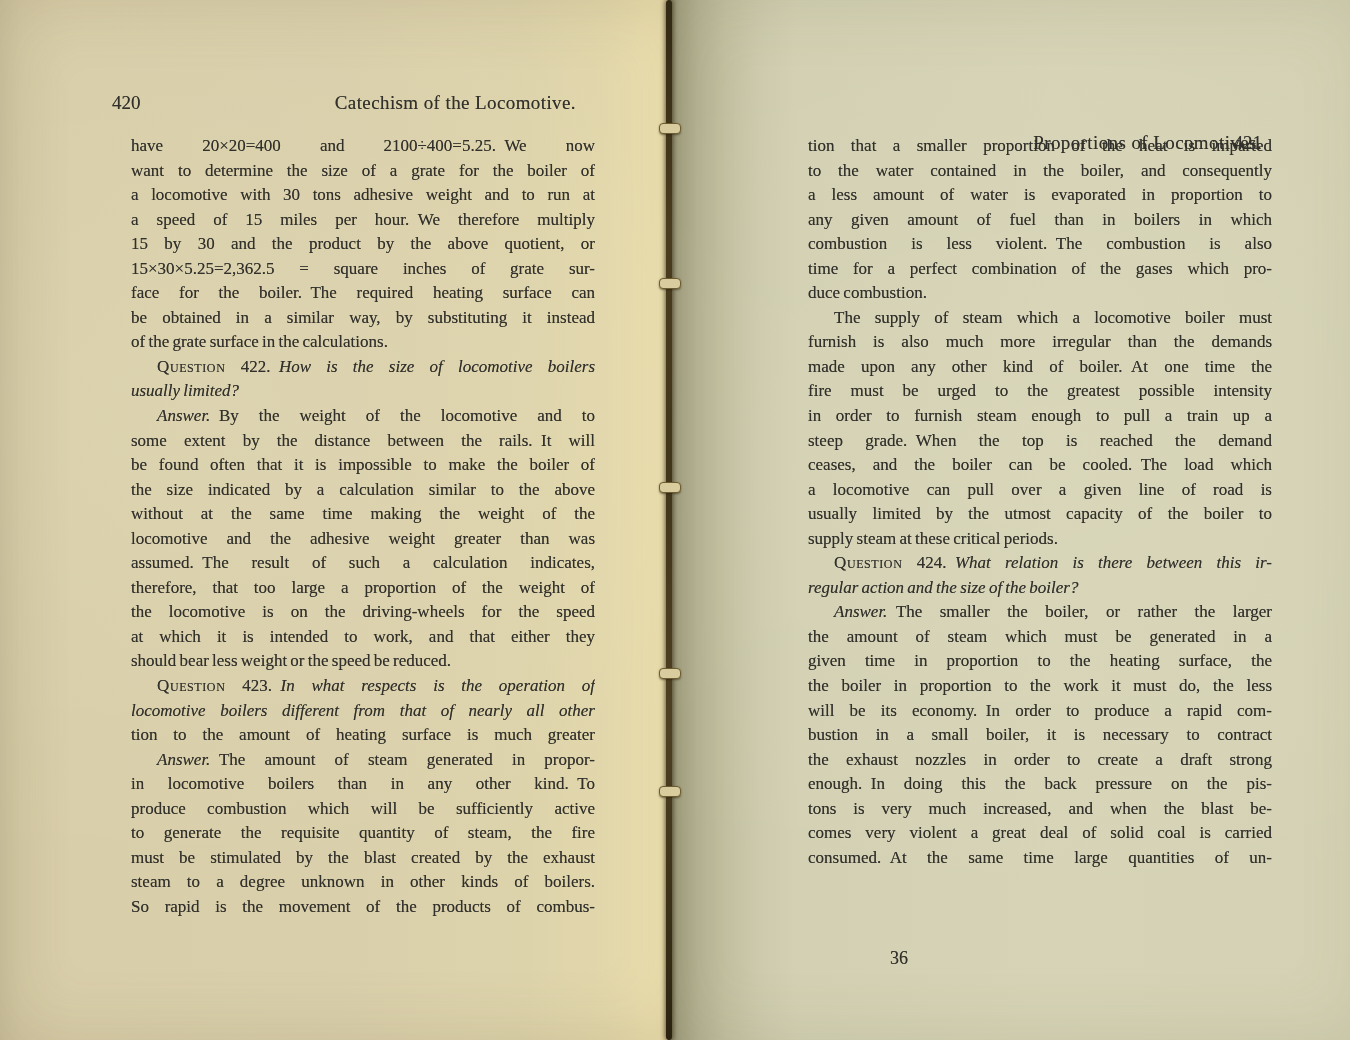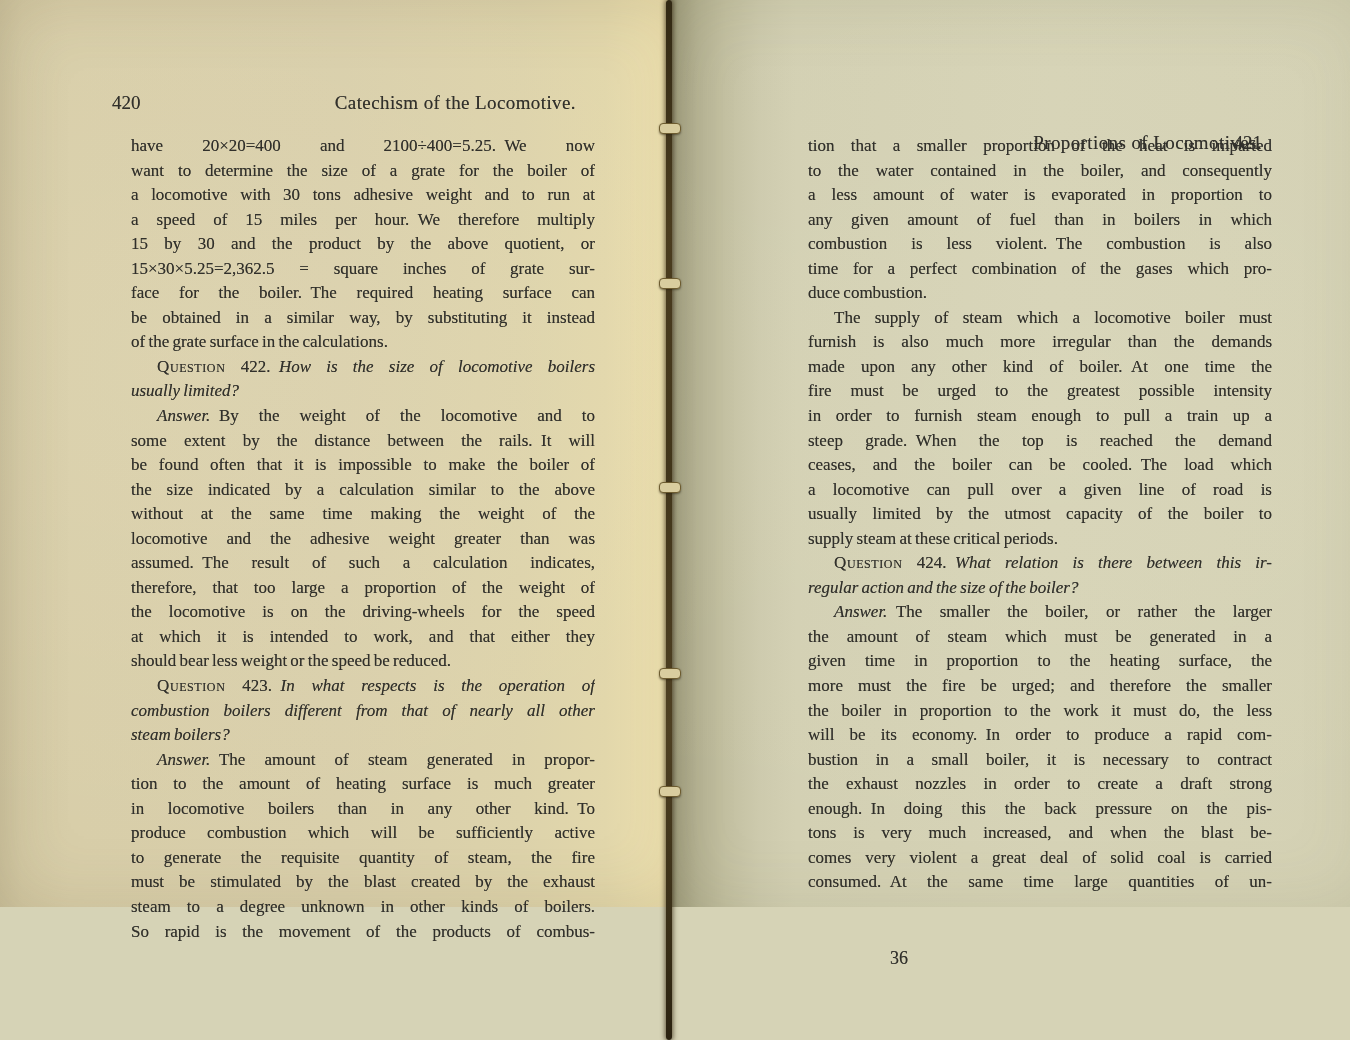--- a/index.html
+++ b/index.html
@@ -2,21 +2,21 @@
 <html><head>
 <meta charset="utf-8">
 <style>
   html,body{margin:0;padding:0;}
   body{
     width:1350px;height:1040px;overflow:hidden;position:relative;
     font-family:"Liberation Serif","DejaVu Serif",serif;
     background:#d6d3b6;
   }
   .spread{position:absolute;inset:0;}
-  .page{position:absolute;top:0;height:907px;padding-left:20px;}
+  .page{position:absolute;top:0;height:1040px;padding-left:20px;}
   .page-left{
     left:0;width:668px;
     background:
       radial-gradient(ellipse 900px 700px at 28% 40%, rgba(255,250,225,0.10), rgba(0,0,0,0) 70%),
       linear-gradient(90deg,#cdc39f 0px,#d4caa5 22px,#d8cea9 70px,#d9cfab 50%,#ddd3ab 76%,#e2d7ab 88%,#ecdfae 96%,#f2e4ae 100%);
     box-shadow:inset 0 0 70px rgba(115,100,62,0.18);
   }
   .page-right{
     left:668px;width:682px;
     background:
@@ -100,24 +100,23 @@
         <div class="line"><span>be found often that it is impossible to make the boiler of</span></div>
         <div class="line"><span>the size indicated by a calculation similar to the above</span></div>
         <div class="line"><span>without at the same time making the weight of the</span></div>
         <div class="line"><span>locomotive and the adhesive weight greater than was</span></div>
         <div class="line"><span>assumed. The result of such a calculation indicates,</span></div>
         <div class="line"><span>therefore, that too large a proportion of the weight of</span></div>
         <div class="line"><span>the locomotive is on the driving-wheels for the speed</span></div>
         <div class="line"><span>at which it is intended to work, and that either they</span></div>
         <div class="line end"><span>should bear less weight or the speed be reduced.</span></div>
         <div class="line indent"><span class="sc">Question</span><span> 423. </span><span class="it">In what respects is the operation of</span></div>
-        <div class="line"><span class="it">combustion boilers different from that of nearly all other</span></div>
-        <div class="line end"><span class="it">steam boilers?</span></div>
+        <div class="line"><span class="it">locomotive boilers different from that of nearly all other</span></div>
+        <div class="line"><span>tion to the amount of heating surface is much greater</span></div>
         <div class="line indent"><span class="it">Answer.</span><span> The amount of steam generated in propor-</span></div>
-        <div class="line"><span>tion to the amount of heating surface is much greater</span></div>
         <div class="line"><span>in locomotive boilers than in any other kind. To</span></div>
         <div class="line"><span>produce combustion which will be sufficiently active</span></div>
         <div class="line"><span>to generate the requisite quantity of steam, the fire</span></div>
         <div class="line"><span>must be stimulated by the blast created by the exhaust</span></div>
         <div class="line"><span>steam to a degree unknown in other kinds of boilers.</span></div>
         <div class="line"><span>So rapid is the movement of the products of combus-</span></div>
       </div>
   </div>
 
   <div class="page page-right">
@@ -141,21 +140,20 @@
         <div class="line"><span>steep grade. When the top is reached the demand</span></div>
         <div class="line"><span>ceases, and the boiler can be cooled. The load which</span></div>
         <div class="line"><span>a locomotive can pull over a given line of road is</span></div>
         <div class="line"><span>usually limited by the utmost capacity of the boiler to</span></div>
         <div class="line end"><span>supply steam at these critical periods.</span></div>
         <div class="line indent"><span class="sc">Question</span><span> 424. </span><span class="it">What relation is there between this ir-</span></div>
         <div class="line end"><span class="it">regular action and the size of the boiler?</span></div>
         <div class="line indent"><span class="it">Answer.</span><span> The smaller the boiler, or rather the larger</span></div>
         <div class="line"><span>the amount of steam which must be generated in a</span></div>
         <div class="line"><span>given time in proportion to the heating surface, the</span></div>
-        <div class="line"><span>more must the fire be urged; and therefore the smaller</span></div>
         <div class="line"><span>the boiler in proportion to the work it must do, the less</span></div>
         <div class="line"><span>will be its economy. In order to produce a rapid com-</span></div>
         <div class="line"><span>bustion in a small boiler, it is necessary to contract</span></div>
         <div class="line"><span>the exhaust nozzles in order to create a draft strong</span></div>
         <div class="line"><span>enough. In doing this the back pressure on the pis-</span></div>
         <div class="line"><span>tons is very much increased, and when the blast be-</span></div>
         <div class="line"><span>comes very violent a great deal of solid coal is carried</span></div>
         <div class="line"><span>consumed. At the same time large quantities of un-</span></div>
       </div>
     <div class="signature">36</div>

